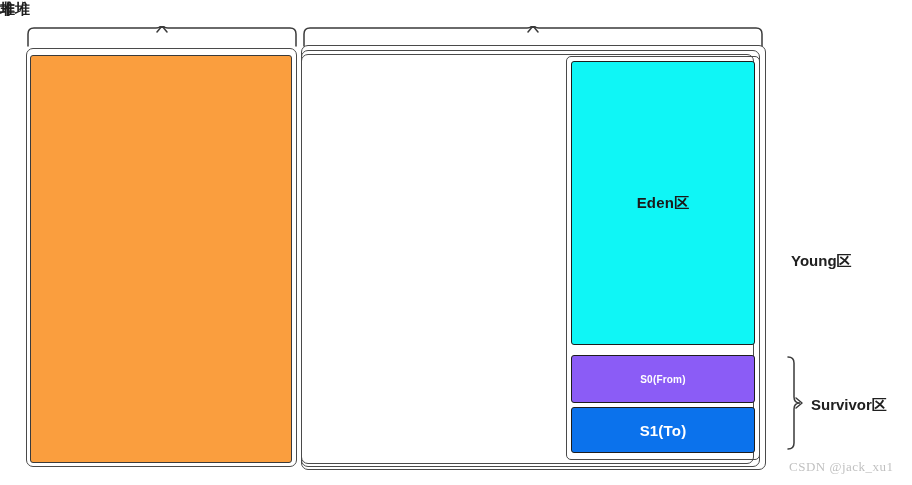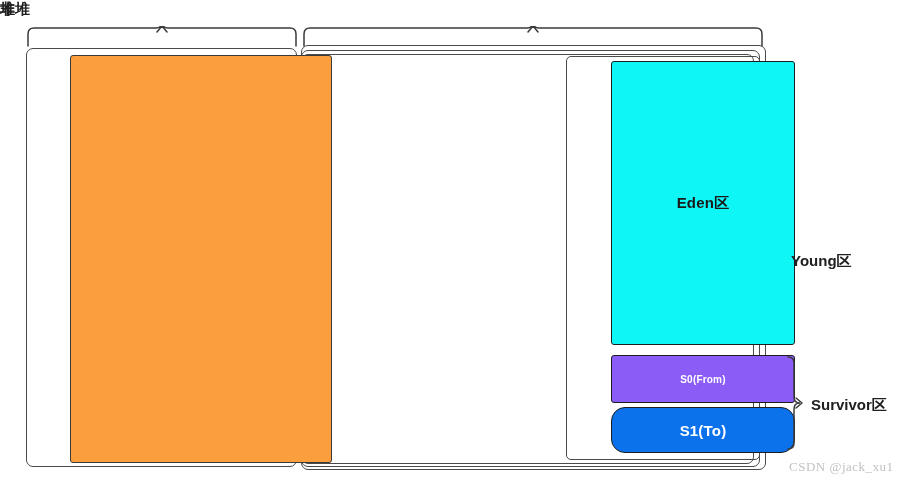--- a/index.html
+++ b/index.html
@@ -27,21 +27,20 @@
   .region {
     position: absolute;
     box-sizing: border-box;
     border: 1.5px solid #262626;
     border-radius: 3px;
     display: flex;
     align-items: center;
     justify-content: center;
     font-weight: bold;
     letter-spacing: 0.2px;
-    margin-left: 40px;
   }
 
   
   .frame {
     position: absolute;
     box-sizing: border-box;
     border: 1.4px solid #4a4a4a;
     border-radius: 7px;
     background: transparent;
   }
@@ -101,21 +100,20 @@
     font-size: 10px;
     border-color: #1d1d1d;
   }
   #s1-box {
     left: 571px; top: 407px;
     width: 184px; height: 46px;
     background: #0b72ec;
     color: #ffffff;
     font-size: 15px;
     border-color: #1d1d1d;
-    border-radius: 14px;
   }
 
   
   .brace-label {
     position: absolute;
     font-size: 15px;
     font-weight: bold;
     color: #202020;
     white-space: nowrap;
   }

